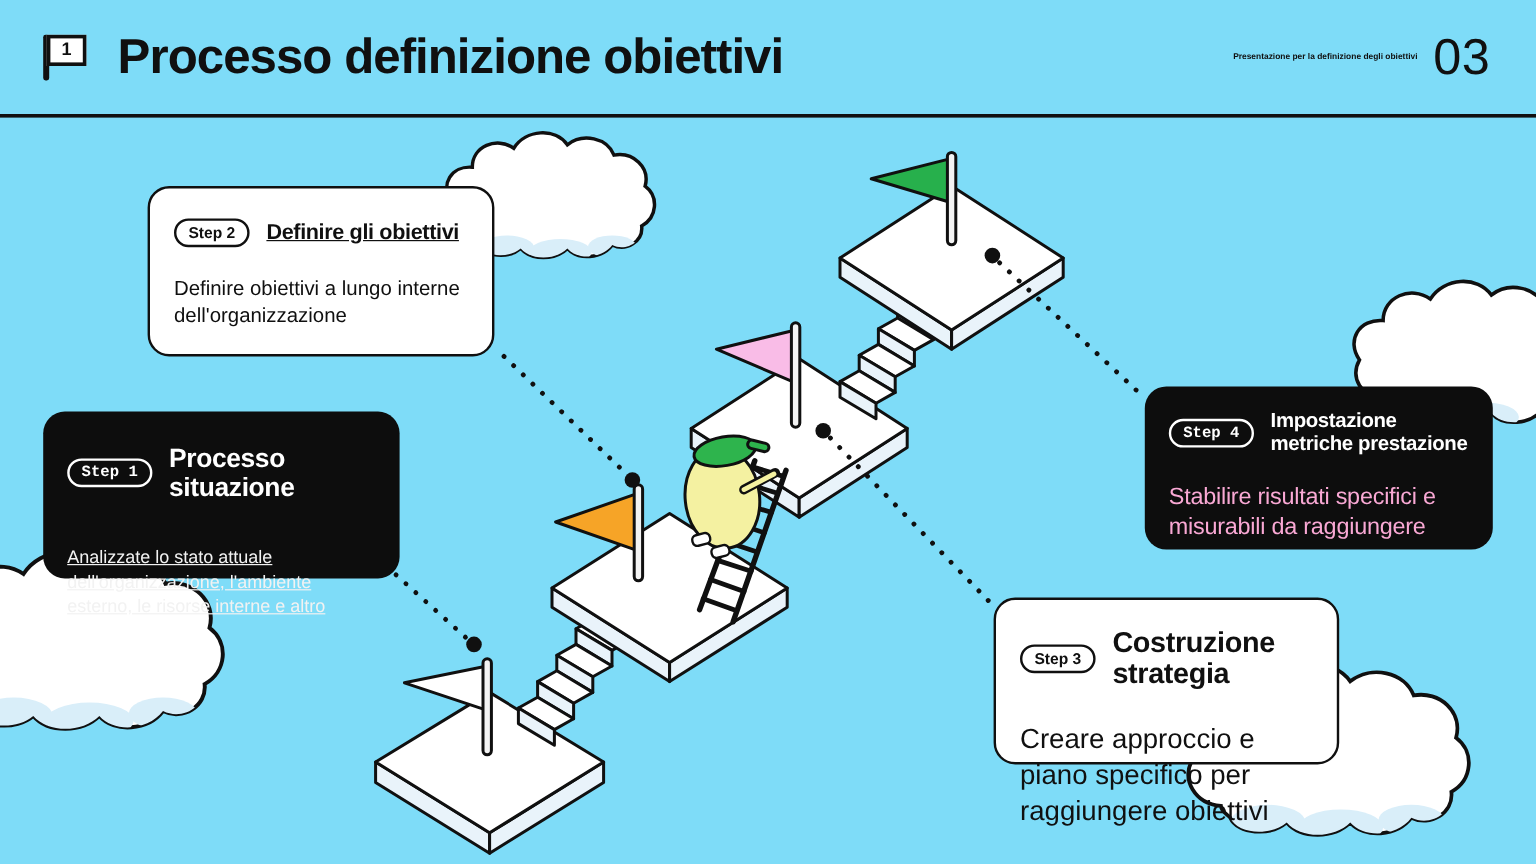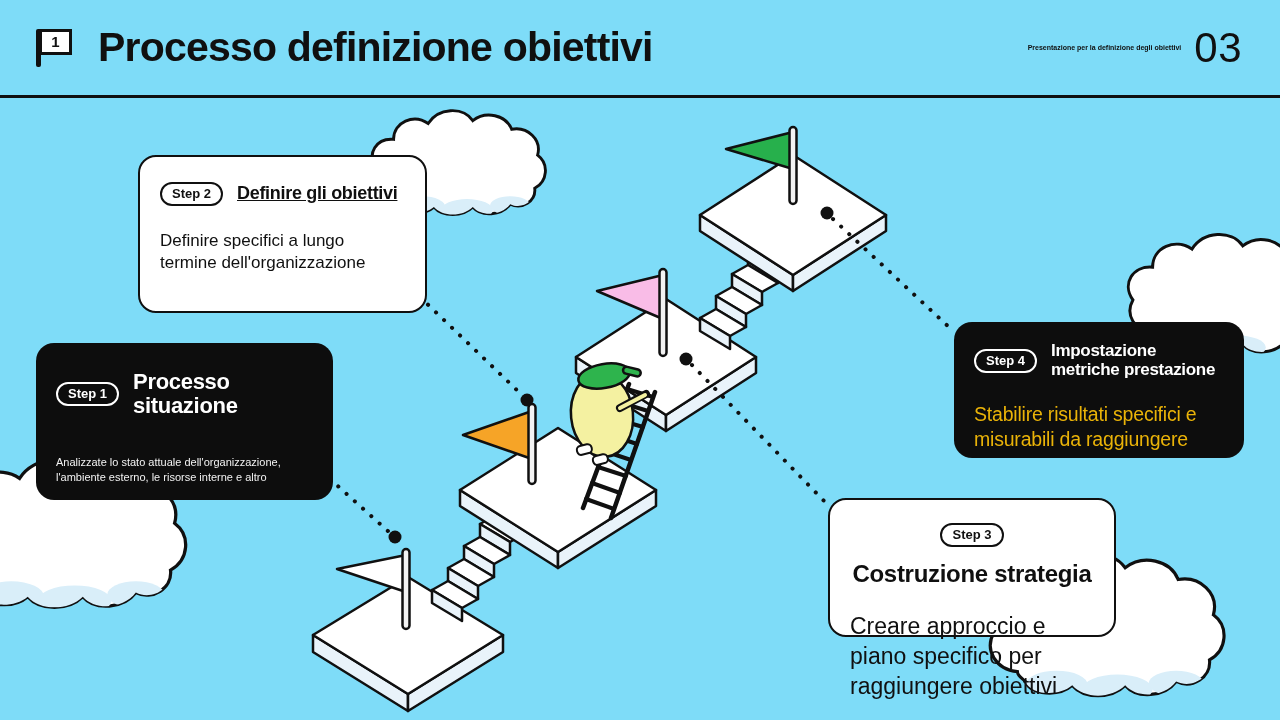--- a/index.html
+++ b/index.html
@@ -34,41 +34,41 @@
   
   .card { position:absolute; z-index:2; border-radius:18px; box-sizing:border-box; padding:0 20px; }
   .card.light { background:#ffffff; border:2.5px solid #101010; color:#101010; }
   .card.dark  { background:#0d0d0d; color:#ffffff; }
   .card-row { display:flex; align-items:center; gap:14px; }
   .pill {
     border-radius:999px; font-weight:700; font-size:13px; line-height:1;
     padding:3px 10px 4px; white-space:nowrap; flex:0 0 auto;
   }
   .light .pill { border:2.5px solid #101010; }
-  .dark  .pill { border:2.5px solid #ffffff; }
+  .dark  .pill { border:2.5px solid #ffffff;font-family:Liberation Mono, monospace; }
   .card-title { font-weight:700; letter-spacing:-0.3px; line-height:1.1; }
   .card-body  { line-height:1.3; }
 
-  #card2 { left:138px; top:155px; width:289px; height:158px; }
+  #card2 { left:123px; top:155px; width:289px; height:142px; }
   #card2 .card-row  { margin-top:25px; }
   #card2 .card-title{ font-size:18px;text-decoration:underline; }
   #card2 .card-body { font-size:17px; margin-top:24px; }
 
-  #card1 { left:36px; top:343px; width:297px; height:157px; }
+  #card1 { left:36px; top:343px; width:297px; height:139px; }
   #card1 .card-row  { margin-top:27px; }
   #card1 .card-title{ font-size:22px; }
-  #card1 .card-body { font-size:11px; margin-top:37px; color:#f2f2f2; line-height:1.35; }
+  #card1 .card-body { font-size:15px; margin-top:37px; color:#f2f2f2; line-height:1.35;text-decoration:underline; }
 
   #card4 { left:954px; top:322px; width:290px; height:136px; }
   #card4 .card-row  { margin-top:20px; }
   #card4 .card-title{ font-size:17px; }
-  #card4 .card-body { font-size:19.5px; margin-top:23px; color:#eab308; letter-spacing:-0.2px; line-height:1.25; }
+  #card4 .card-body { font-size:19.5px; margin-top:23px; color:#f9a8d4; letter-spacing:-0.2px; line-height:1.25; }
 
   #card3 { left:828px; top:498px; width:288px; height:139px; }
-  #card3 .card-row  { margin-top:23px;flex-direction:column; }
+  #card3 .card-row  { margin-top:23px; }
   #card3 .card-title{ font-size:24px; }
   #card3 .card-body { font-size:23px; margin-top:25px; }
 </style>
 </head>
 <body>
 
 <div class="header">
   <div class="hflag">
     <div class="pole"></div>
     <div class="box">1</div>
@@ -233,21 +233,21 @@
     <span class="card-title">Processo situazione</span>
   </div>
   <div class="card-body">Analizzate lo stato attuale dell'organizzazione, l'ambiente esterno, le risorse interne e altro</div>
 </div>
 
 <div class="card light" id="card2">
   <div class="card-row">
     <span class="pill">Step 2</span>
     <span class="card-title">Definire gli obiettivi</span>
   </div>
-  <div class="card-body">Definire specifici a lungo termine dell'organizzazione</div>
+  <div class="card-body">Definire obiettivi a lungo interne dell'organizzazione</div>
 </div>
 
 <div class="card light" id="card3">
   <div class="card-row">
     <span class="pill">Step 3</span>
     <span class="card-title">Costruzione strategia</span>
   </div>
   <div class="card-body">Creare approccio e piano specifico per raggiungere obiettivi</div>
 </div>
 

